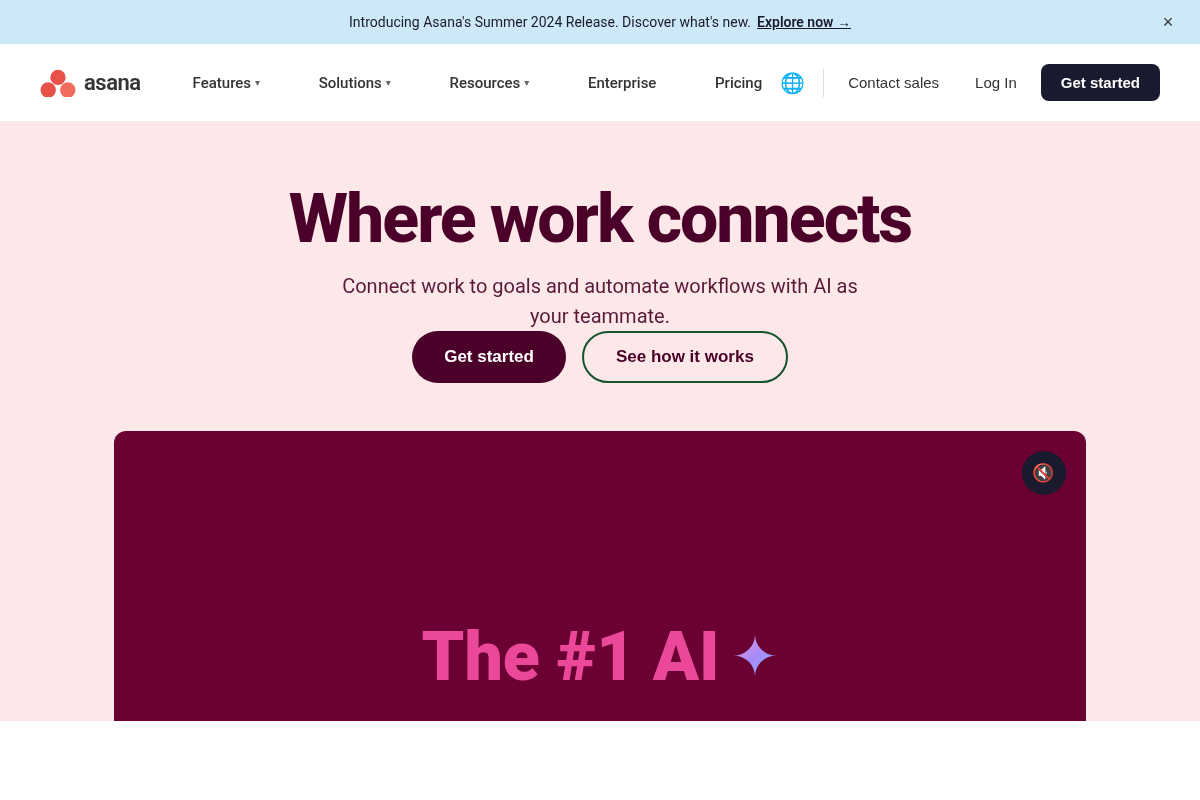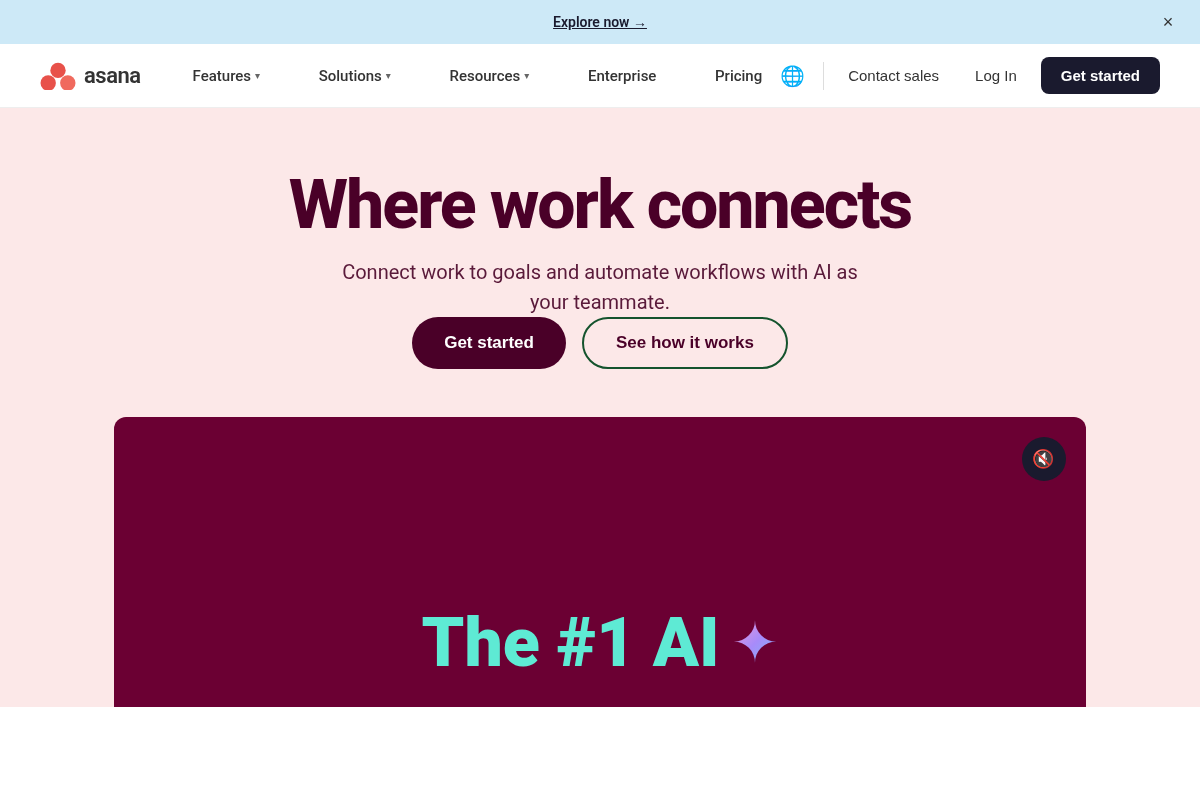--- a/index.html
+++ b/index.html
@@ -58,21 +58,21 @@
       justify-content: center;
       width: 24px;
       height: 24px;
     }
 
     
     .navbar {
       display: flex;
       align-items: center;
       padding: 0 40px;
-      height: 64px;
+      height: 78px;
       background: #fff;
       border-bottom: 1px solid #eee;
     }
 
     .logo {
       display: flex;
       align-items: center;
       gap: 8px;
       margin-right: 40px;
       cursor: pointer;
@@ -254,20 +254,21 @@
       cursor: pointer;
       color: #fff;
       font-size: 18px;
     }
   </style>
 </head>
 <body>
 
 <div class="announcement-banner">
   <div class="announcement-text">
+    <span>Introducing Asana's Summer 2024 Release. Discover what's new.</span>
     <span class="announcement-link">Explore now →</span>
   </div>
   <button class="banner-close">×</button>
 </div>
 
 <nav class="navbar">
   <div class="logo">
     <svg class="logo-icon" viewBox="0 0 50 40" xmlns="http://www.w3.org/2000/svg">
       <circle cx="25" cy="12" r="11" fill="#e8514a"></circle>
       <circle cx="11" cy="30" r="11" fill="#e8514a"></circle>
@@ -312,20 +313,20 @@
   <h1 class="hero-title">Where work connects</h1>
   <p class="hero-subtitle">Connect work to goals and automate workflows with AI as your teammate.</p>
 
   <div class="hero-buttons">
     <button class="get-started-hero-btn">Get started</button>
     <button class="see-how-btn">See how it works</button>
   </div>
 
   <div class="demo-area">
     <div style="position: absolute; bottom: 24px; left: 50%; transform: translateX(-50%); display: flex; align-items: center; white-space: nowrap;">
-      <span style="font-size: 68px; font-weight: 900; color: #5eead4;">The #1 AI</span>
+      <span style="font-size: 68px; font-weight: 900; color: #ec4899;">The #1 AI</span>
       <span style="font-size: 56px; margin-left: 12px; background: linear-gradient(135deg, #ff9ecd, #a78bfa, #6dc8f3); -webkit-background-clip: text; -webkit-text-fill-color: transparent; background-clip: text;">✦</span>
     </div>
     <button class="mute-btn">
       <span>🔇</span>
     </button>
   </div>
 </div>
 
 </body></html>

